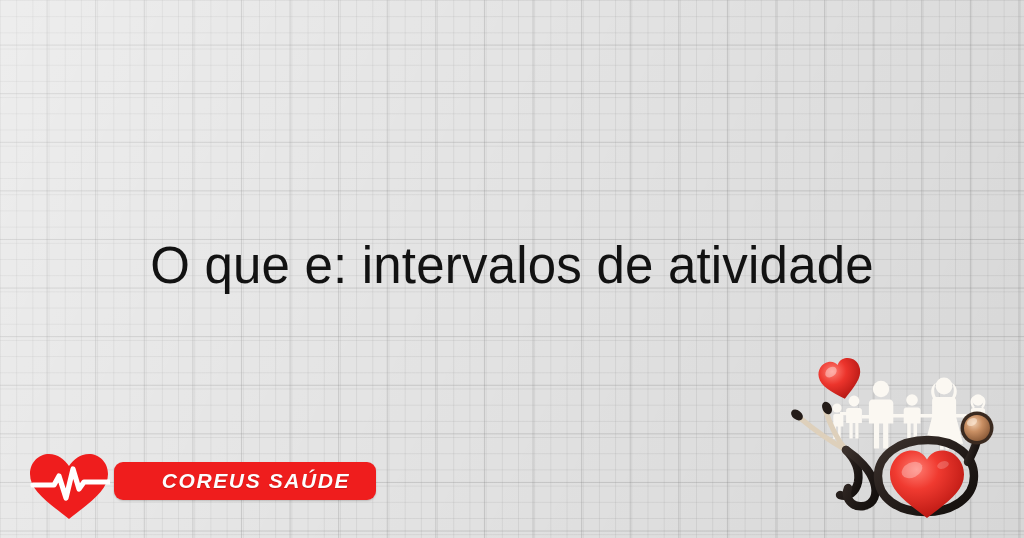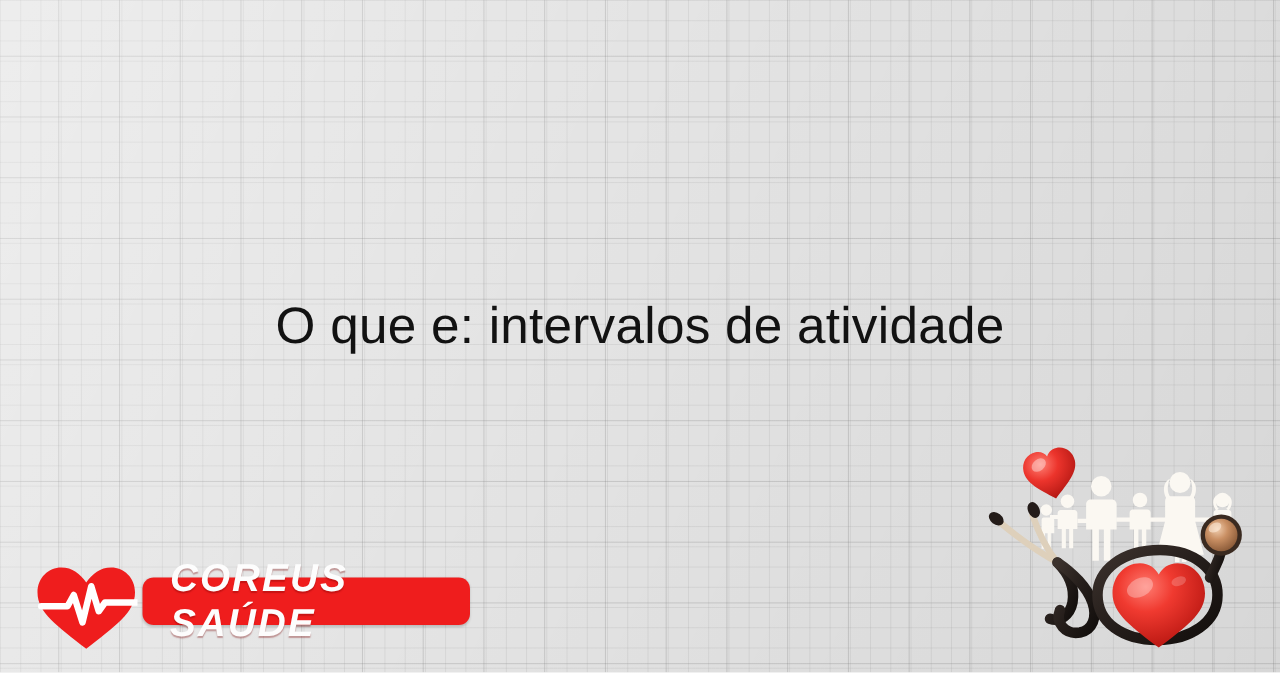--- a/index.html
+++ b/index.html
@@ -44,21 +44,21 @@
   }
 
   
   .headline {
     position: absolute;
     left: 0;
     right: 0;
     top: 238px;
     text-align: center;
     color: #121212;
-    font-size: 41px;
+    font-size: 51px;
     font-weight: 400;
     letter-spacing: 0.2px;
     line-height: 1.1;
     white-space: nowrap;
   }
 
   
   .brand {
     position: absolute;
     left: 28px;
@@ -83,21 +83,21 @@
     border-radius: 9px;
     box-shadow: 0 1px 2px rgba(0,0,0,0.18);
   }
   .brand-badge-text {
     position: absolute;
     inset: 0;
     display: flex;
     align-items: center;
     justify-content: center;
     color: #fdfdfd;
-    font-size: 31px;
+    font-size: 21px;
     font-weight: 700;
     font-style: italic;
     letter-spacing: 1.6px;
     padding-left: 22px;
     box-sizing: border-box;
     text-shadow: 0 1px 1px rgba(120,0,0,0.35);
   }
 
   
   .collage {

